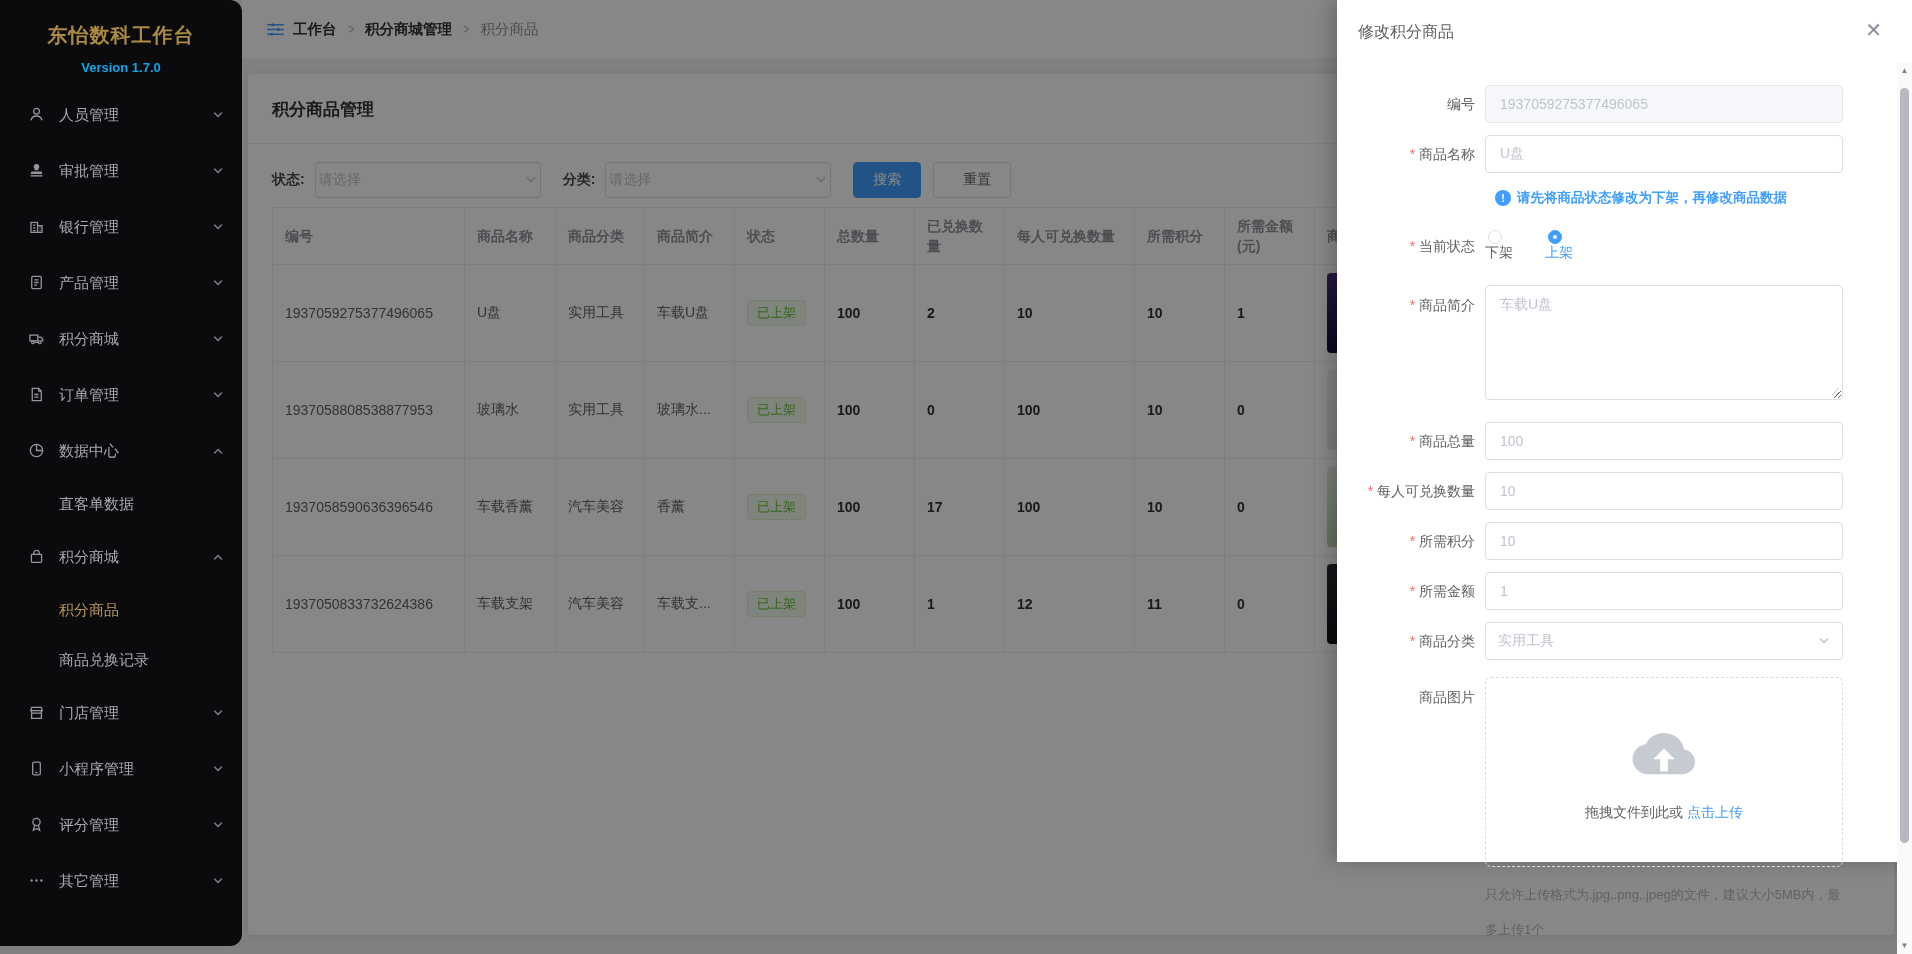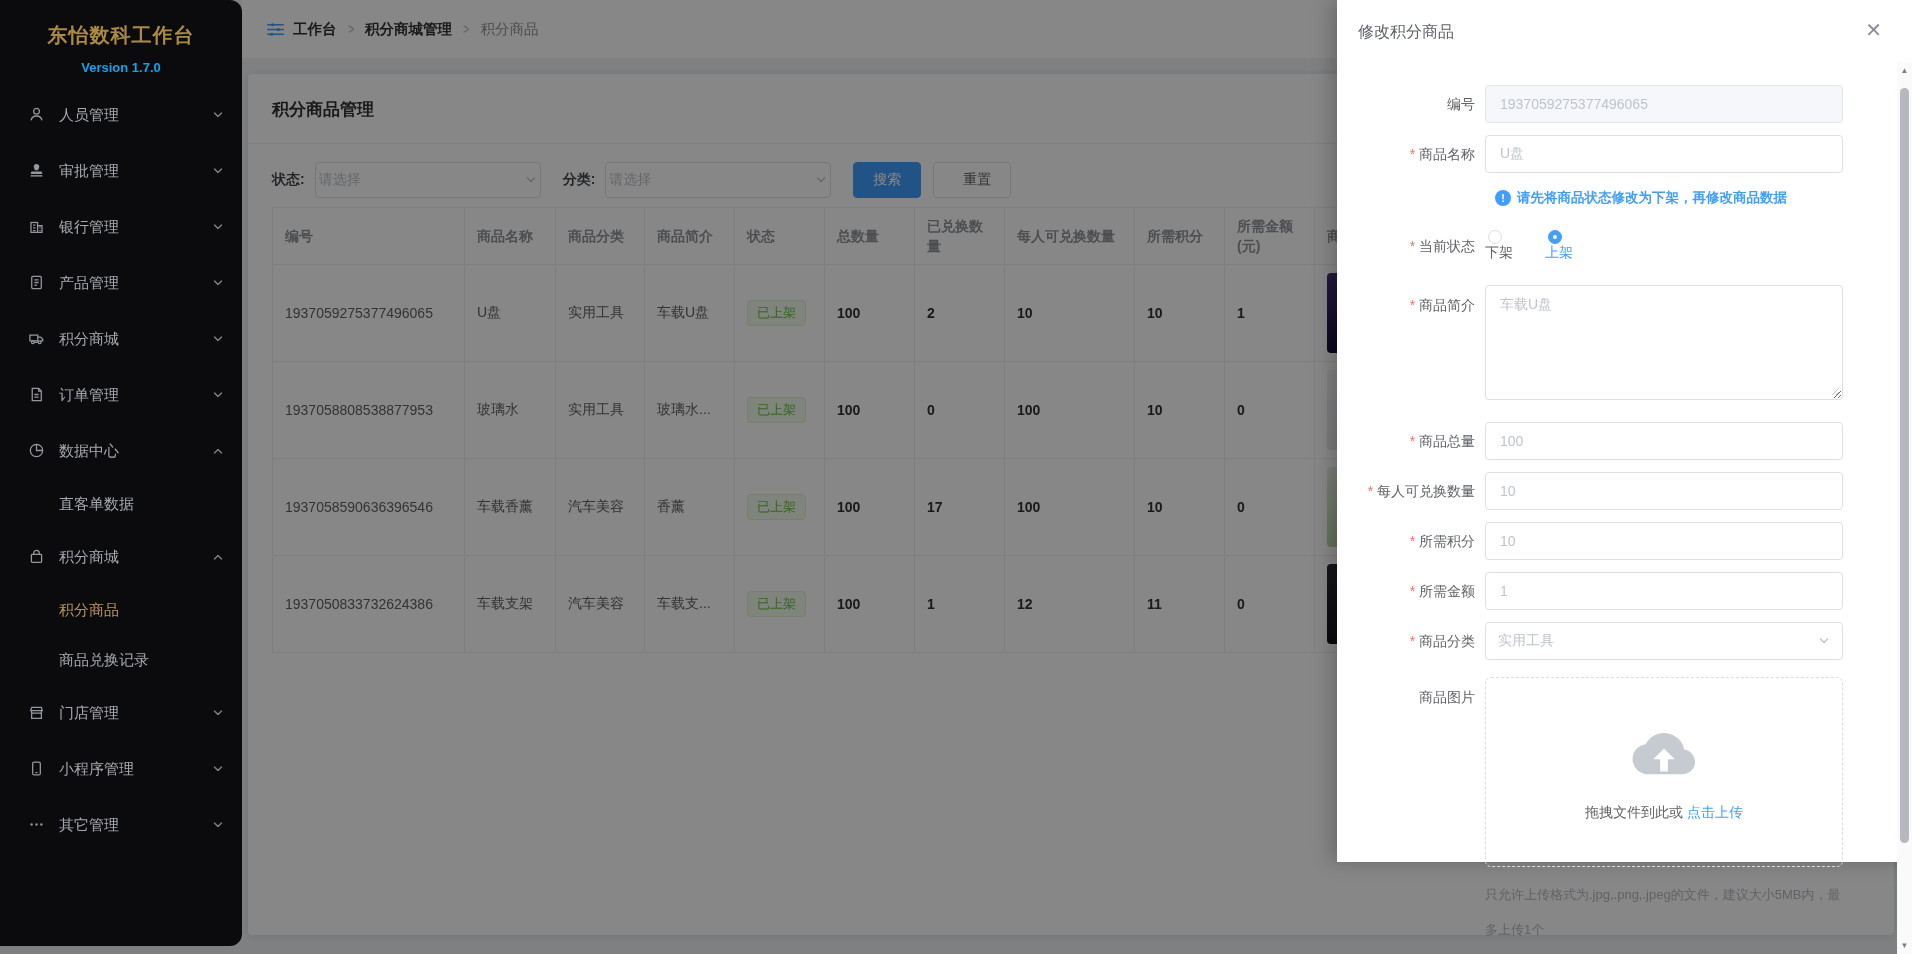--- a/index.html
+++ b/index.html
@@ -414,20 +414,34 @@
         </span>
         <span class="mi-label">小程序管理</span>
         <span class="mi-arrow">
           <svg width="12" height="12" viewBox="0 0 12 12" fill="none" stroke="currentColor" stroke-width="1.4" stroke-linecap="round" stroke-linejoin="round">
             <polyline points="2.5,4 6,7.5 9.5,4"></polyline>
           </svg>
         </span>
       </div>
       <div class="menu-item">
         <span class="mi-icon">
+          <svg width="17" height="17" viewBox="0 0 16 16" fill="none" stroke="currentColor" stroke-width="1.2">
+            <circle cx="8" cy="5.6" r="3.4"></circle>
+            <path d="M6.2 8.6L5 13.4l3-1.7 3 1.7-1.2-4.8"></path>
+          </svg>
+        </span>
+        <span class="mi-label">评分管理</span>
+        <span class="mi-arrow">
+          <svg width="12" height="12" viewBox="0 0 12 12" fill="none" stroke="currentColor" stroke-width="1.4" stroke-linecap="round" stroke-linejoin="round">
+            <polyline points="2.5,4 6,7.5 9.5,4"></polyline>
+          </svg>
+        </span>
+      </div>
+      <div class="menu-item">
+        <span class="mi-icon">
           <svg width="17" height="17" viewBox="0 0 16 16" fill="currentColor">
             <circle cx="3.4" cy="8" r="1.1"></circle>
             <circle cx="8" cy="8" r="1.1"></circle>
             <circle cx="12.6" cy="8" r="1.1"></circle>
           </svg>
         </span>
         <span class="mi-label">其它管理</span>
         <span class="mi-arrow">
           <svg width="12" height="12" viewBox="0 0 12 12" fill="none" stroke="currentColor" stroke-width="1.4" stroke-linecap="round" stroke-linejoin="round">
             <polyline points="2.5,4 6,7.5 9.5,4"></polyline>

